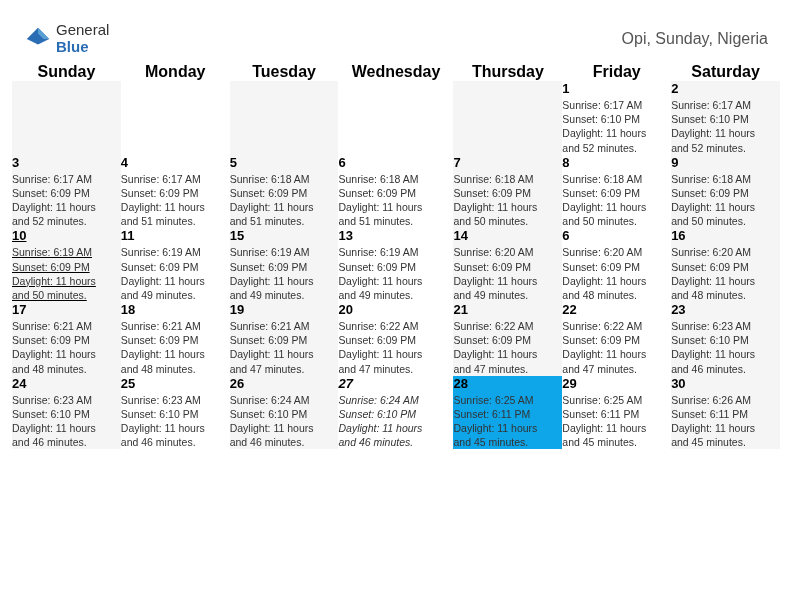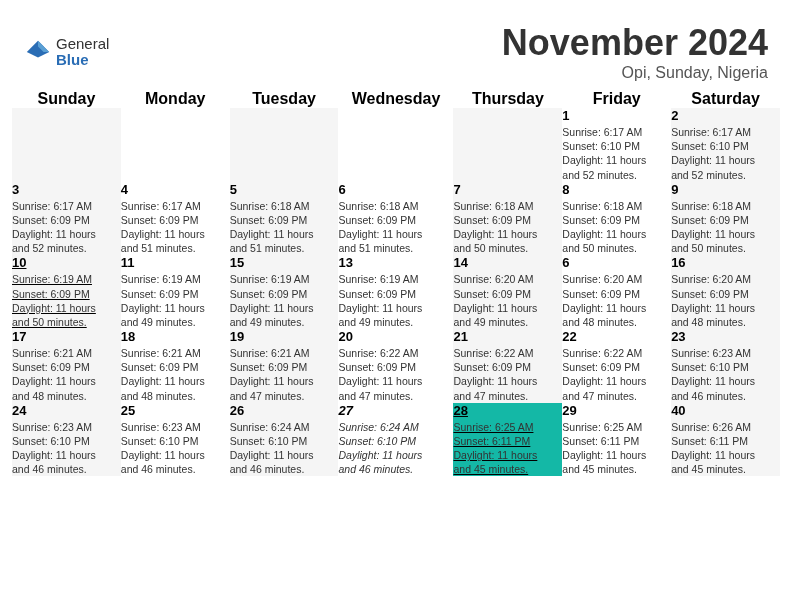--- a/index.html
+++ b/index.html
@@ -27,21 +27,20 @@
     <svg class="logo-icon" viewBox="0 0 40 40" width="40" height="40">
       <polygon points="20,4 36,20 20,28 4,20" fill="#2a6db5"></polygon>
       <polygon points="20,4 36,20 28,20 20,12" fill="#5a9fd4"></polygon>
     </svg>
     <div class="logo-text">
       <span class="logo-general">General</span>
       <span class="logo-blue">Blue</span>
     </div>
   </div>
   <div class="title-block">
-    <div class="month-title">November 2024</div>
     <div class="location">Opi, Sunday, Nigeria</div>
   </div>
 </div>
 
 <table>
   <thead>
     <tr>
       <th>Sunday</th>
       <th>Monday</th>
       <th>Tuesday</th>
@@ -167,27 +166,27 @@
           <div class="day-info">Sunrise: 6:23 AM<br>Sunset: 6:10 PM<br>Daylight: 11 hours<br>and 46 minutes.</div>
         </td>
         <td style="background-color: rgb(245, 245, 245);">
           <span class="day-num">26</span>
           <div class="day-info">Sunrise: 6:24 AM<br>Sunset: 6:10 PM<br>Daylight: 11 hours<br>and 46 minutes.</div>
         </td>
         <td style="background-color: rgb(255, 255, 255); font-style: italic;">
           <span class="day-num">27</span>
           <div class="day-info">Sunrise: 6:24 AM<br>Sunset: 6:10 PM<br>Daylight: 11 hours<br>and 46 minutes.</div>
         </td>
-        <td style="background-color: #14b8a6; text-decoration: underline;">
+        <td style="background-color: #0ea5e9;">
           <span class="day-num">28</span>
           <div class="day-info">Sunrise: 6:25 AM<br>Sunset: 6:11 PM<br>Daylight: 11 hours<br>and 45 minutes.</div>
         </td>
         <td style="background-color: rgb(255, 255, 255);">
           <span class="day-num">29</span>
           <div class="day-info">Sunrise: 6:25 AM<br>Sunset: 6:11 PM<br>Daylight: 11 hours<br>and 45 minutes.</div>
         </td>
         <td style="background-color: rgb(245, 245, 245);">
-          <span class="day-num">40</span>
+          <span class="day-num">30</span>
           <div class="day-info">Sunrise: 6:26 AM<br>Sunset: 6:11 PM<br>Daylight: 11 hours<br>and 45 minutes.</div>
         </td>
       </tr>
     </tbody>
 </table>
 
 </body></html>

